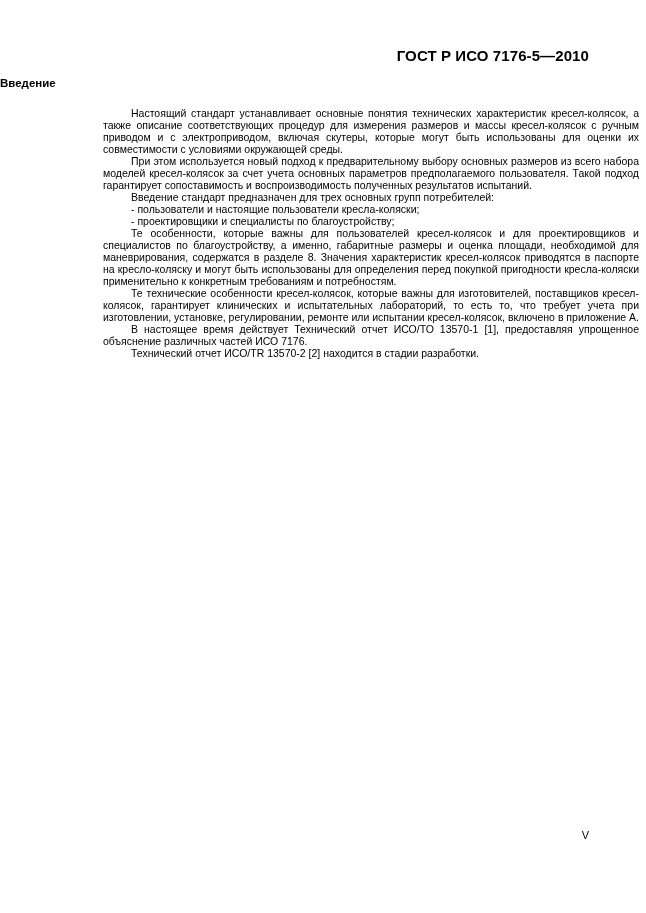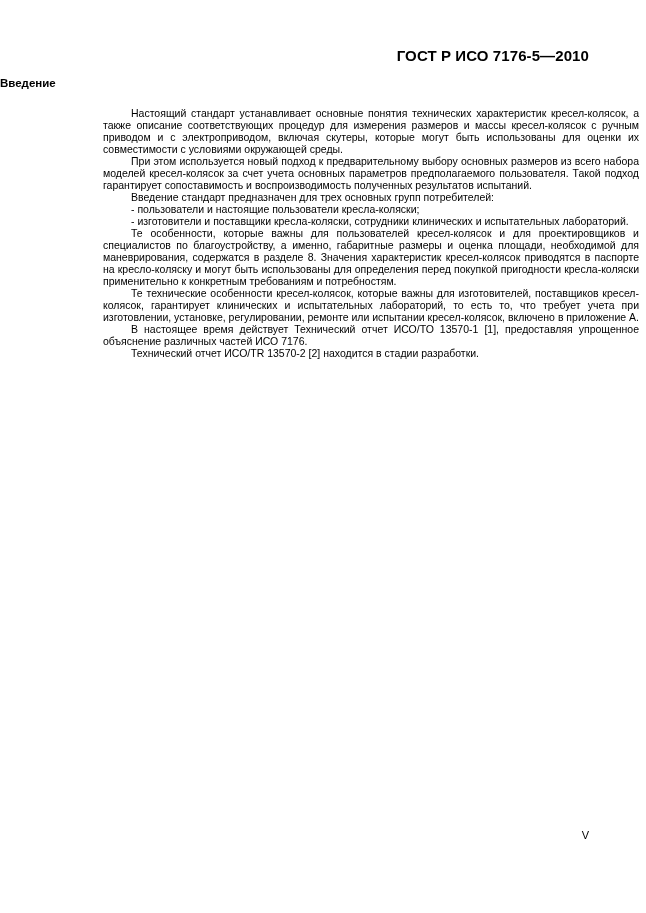--- a/index.html
+++ b/index.html
@@ -61,21 +61,21 @@
 
   <div class="doc-header">ГОСТ Р ИСО 7176-5—2010</div>
 
   <div class="doc-title">Введение</div>
 
   <div class="doc-body">
     <p>Настоящий стандарт устанавливает основные понятия технических характеристик кресел-колясок, а также описание соответствующих процедур для измерения размеров и массы кресел-колясок с ручным приводом и с электроприводом, включая скутеры, которые могут быть использованы для оценки их совместимости с условиями окружающей среды.</p>
     <p>При этом используется новый подход к предварительному выбору основных размеров из всего набора моделей кресел-колясок за счет учета основных параметров предполагаемого пользователя. Такой подход гарантирует сопоставимость и воспроизводимость полученных результатов испытаний.</p>
     <p>Введение стандарт предназначен для трех основных групп потребителей:</p>
     <p>- пользователи и настоящие пользователи кресла-коляски;</p>
-    <p>- изготовители и поставщики кресла-коляски, сотрудники клинических и испытательных лабораторий.</p>
+    <p>- проектировщики и специалисты по благоустройству;</p>
     <p>Те особенности, которые важны для пользователей кресел-колясок и для проектировщиков и специалистов по благоустройству, а именно, габаритные размеры и оценка площади, необходимой для маневрирования, содержатся в разделе 8. Значения характеристик кресел-колясок приводятся в паспорте на кресло-коляску и могут быть использованы для определения перед покупкой пригодности кресла-коляски применительно к конкретным требованиям и потребностям.</p>
     <p>Те технические особенности кресел-колясок, которые важны для изготовителей, поставщиков кресел-колясок, гарантирует клинических и испытательных лабораторий, то есть то, что требует учета при изготовлении, установке, регулировании, ремонте или испытании кресел-колясок, включено в приложение А.</p>
     <p>В настоящее время действует Технический отчет ИСО/ТО 13570-1 [1], предоставляя упрощенное объяснение различных частей ИСО 7176.</p>
     <p>Технический отчет ИСО/TR 13570-2 [2] находится в стадии разработки.</p>
   </div>
 
   <div class="page-number">V</div>
 
 </div>
 

